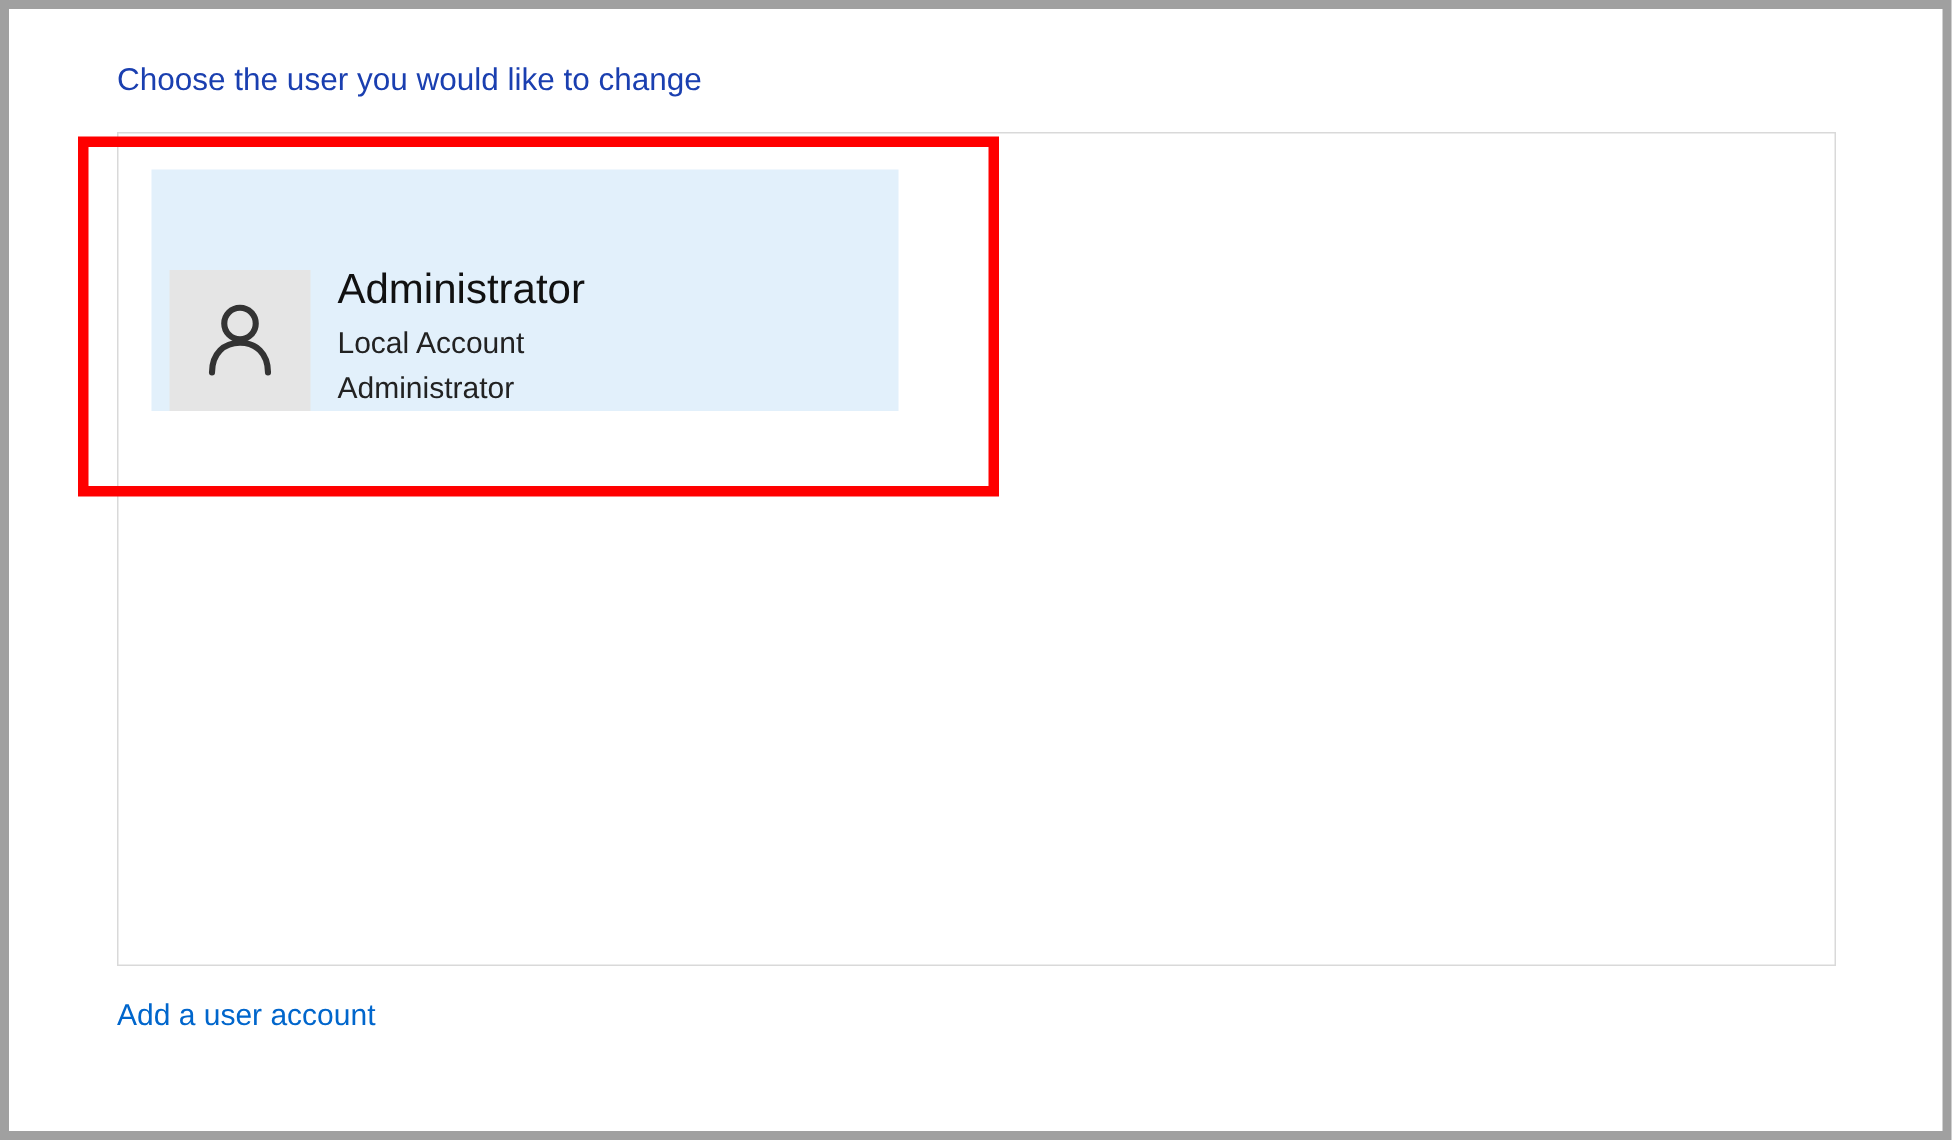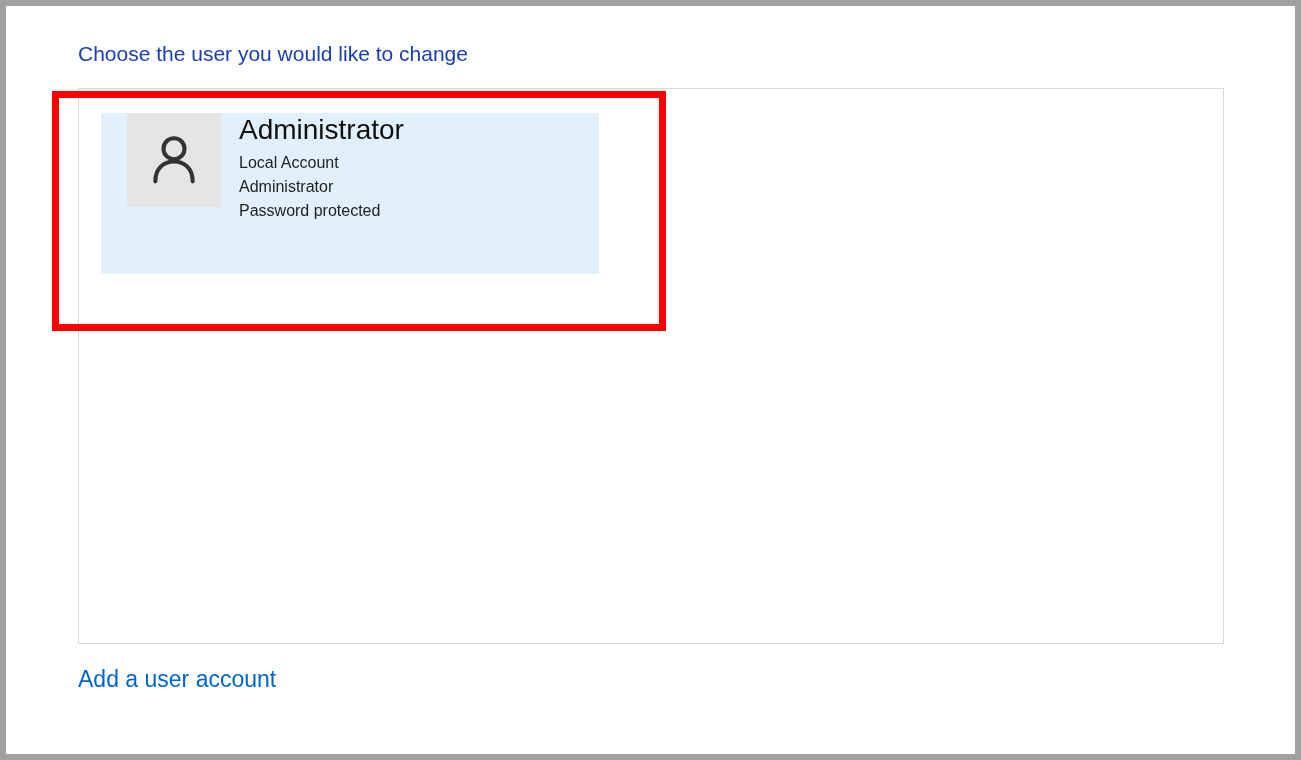--- a/index.html
+++ b/index.html
@@ -37,22 +37,22 @@
       height: 556px;
       padding: 24px 22px;
       position: relative;
     }
     
     .user-tile {
       background: #e2f0fb;
       width: 498px;
       height: 161px;
       display: flex;
-      align-items: flex-start;
-      padding: 0 26px;
+      align-items: flex-end;
+      padding: 0 12px;
       cursor: pointer;
     }
     
     .avatar-box {
       width: 94px;
       height: 94px;
       background: #e5e5e5;
       display: flex;
       align-items: center;
       justify-content: center;
@@ -72,39 +72,39 @@
     
     .user-name {
       font-size: 28px;
       font-weight: 400;
       color: #111;
       line-height: 1.2;
       margin-bottom: 4px;
     }
     
     .user-detail {
-      font-size: 16px;
+      font-size: 20px;
       font-weight: 400;
       color: #222;
       line-height: 1.5;
     }
     
     .highlight-box {
       position: absolute;
       border: 7px solid #ff0000;
       pointer-events: none;
       top: 85px;
       left: 46px;
       width: 614px;
       height: 240px;
     }
     
     .add-account-link {
       color: #0066cc;
-      font-size: 23px;
+      font-size: 20px;
       font-weight: 400;
       margin-top: 22px;
       cursor: pointer;
       display: inline-block;
       text-align: center;
     }
   </style>
 </head>
 <body>
 
@@ -120,21 +120,20 @@
           <svg viewBox="0 0 48 48" fill="none" stroke="#333333" stroke-width="3.5" stroke-linecap="round" stroke-linejoin="round">
             <circle cx="24" cy="16" r="9"></circle>
             <path d="M8 44c0-11 7-17 16-17s16 6 16 17"></path>
           </svg>
         </span>
       </div>
       <div class="user-info">
         <div class="user-name">Administrator</div>
         <div class="user-detail">Local Account</div>
         <div class="user-detail">Administrator</div>
-        <div class="user-detail">Password protected</div>
       </div>
     </div>
 
   </div>
   
   <div class="highlight-box"></div>
   
   <a class="add-account-link">Add a user account</a>
   
 </div>

